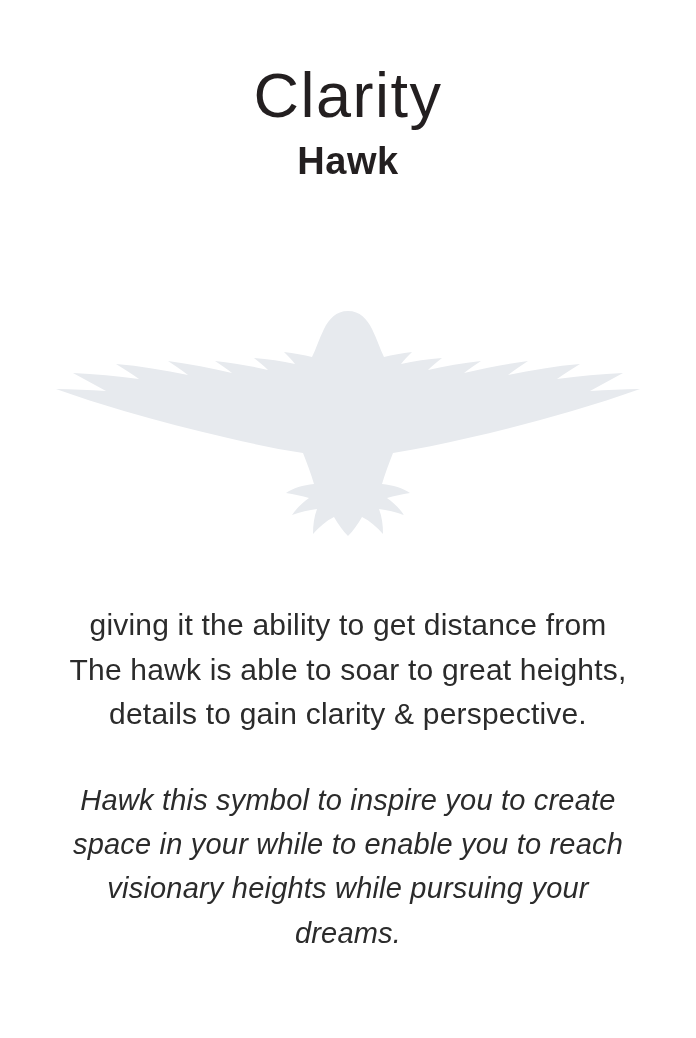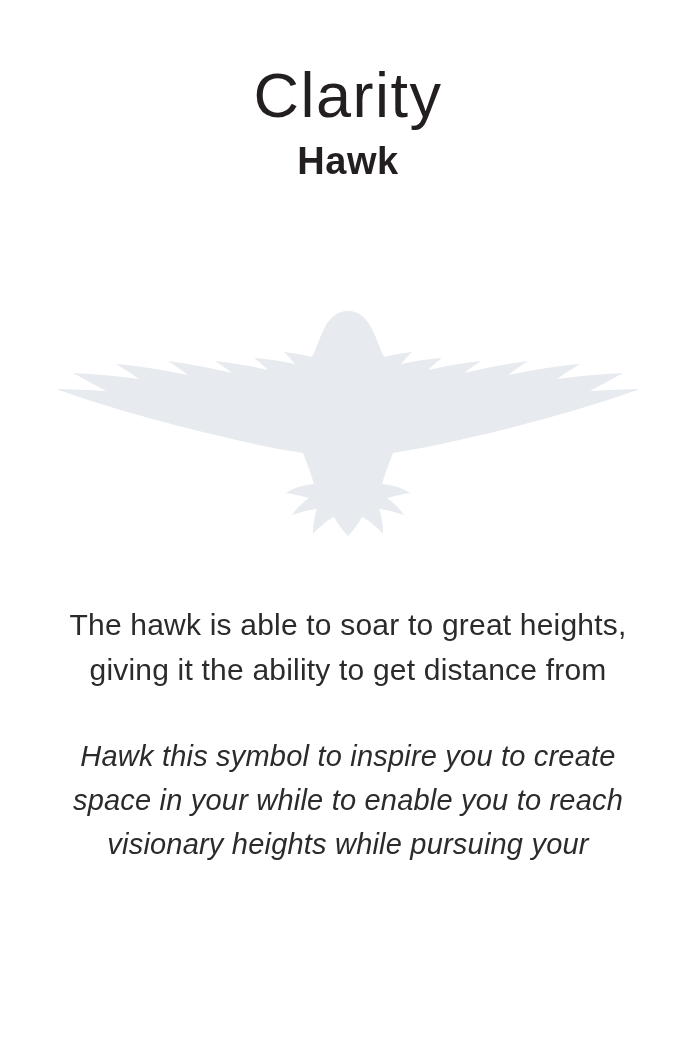--- a/index.html
+++ b/index.html
@@ -151,23 +151,25 @@
         C356 57 360 53 364 49
         C354 50 344 52 336 54
         C332 46 329 36 324 26
         C319 16 312 8 300 8
         Z
       "></path>
     </svg>
   </div>
 
   <div class="body-text justified">
+    <span class="line">giving it the ability to get distance from</span>
     <span class="line">The hawk is able to soar to great heights,</span>
-    <span class="line">giving it the ability to get distance from</span>
+    <span class="line">details to gain clarity &amp; perspective.</span>
   </div>
 
   <div class="italic-text">
     <span class="line">Hawk this symbol to inspire you to create</span>
     <span class="line">space in your while to enable you to reach</span>
     <span class="line">visionary heights while pursuing your</span>
+    <span class="line">dreams.</span>
   </div>
 
 </div>
 
 </body></html>

